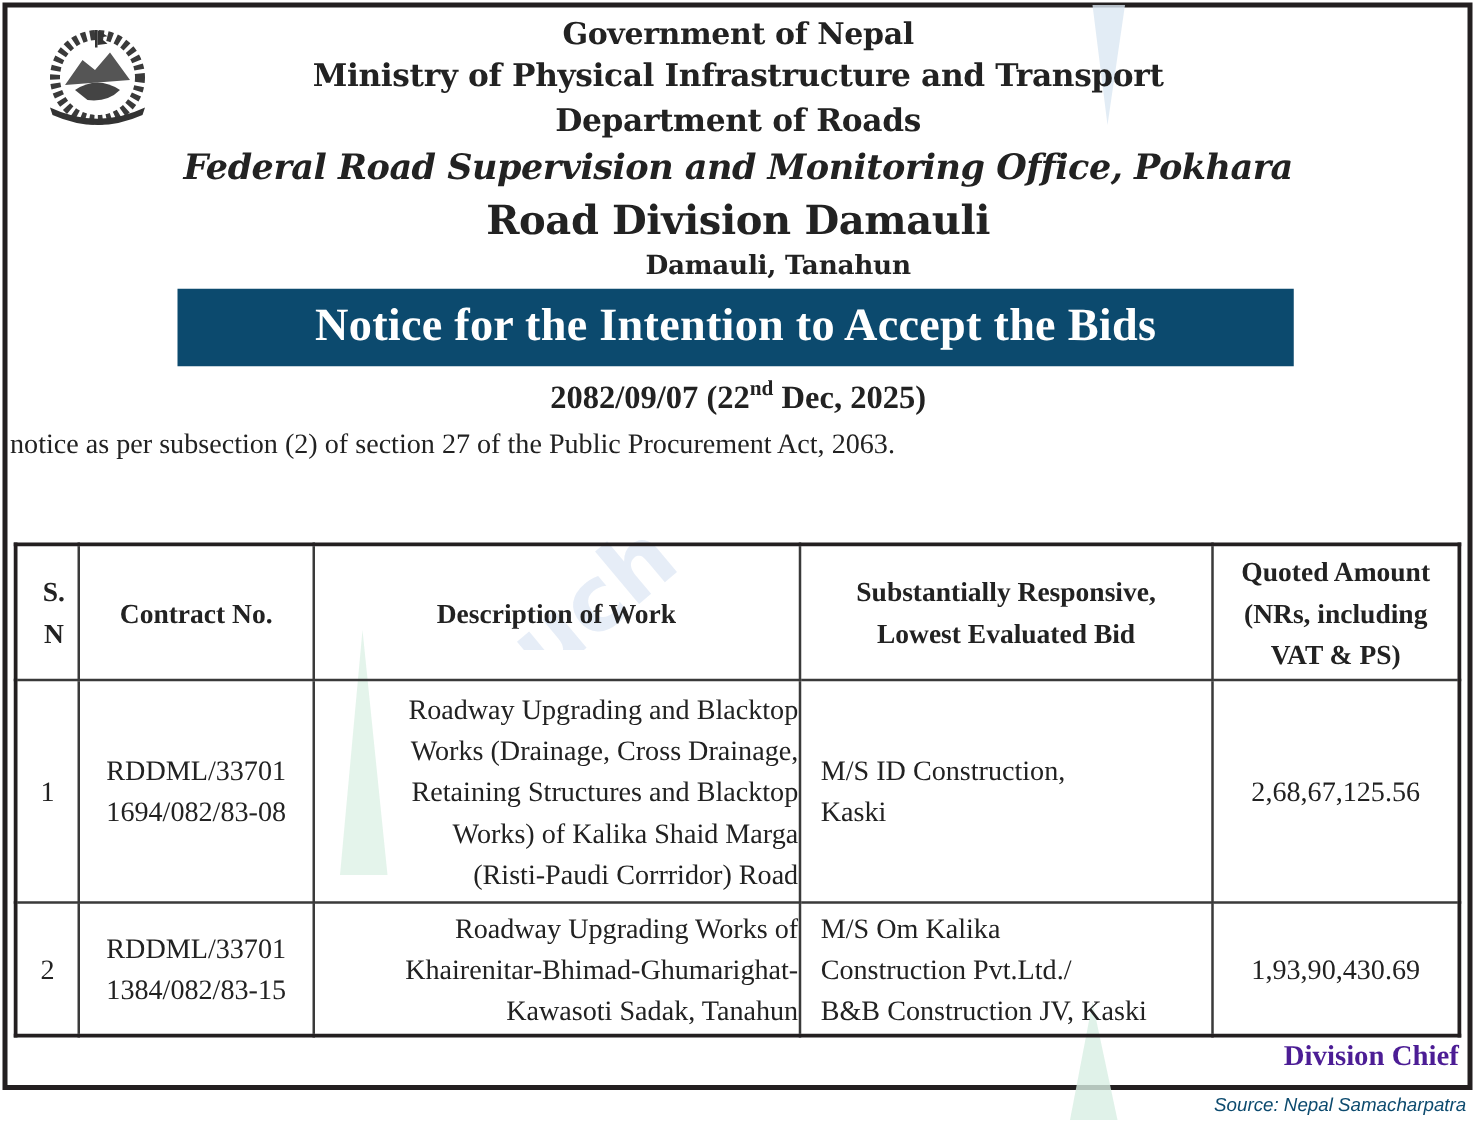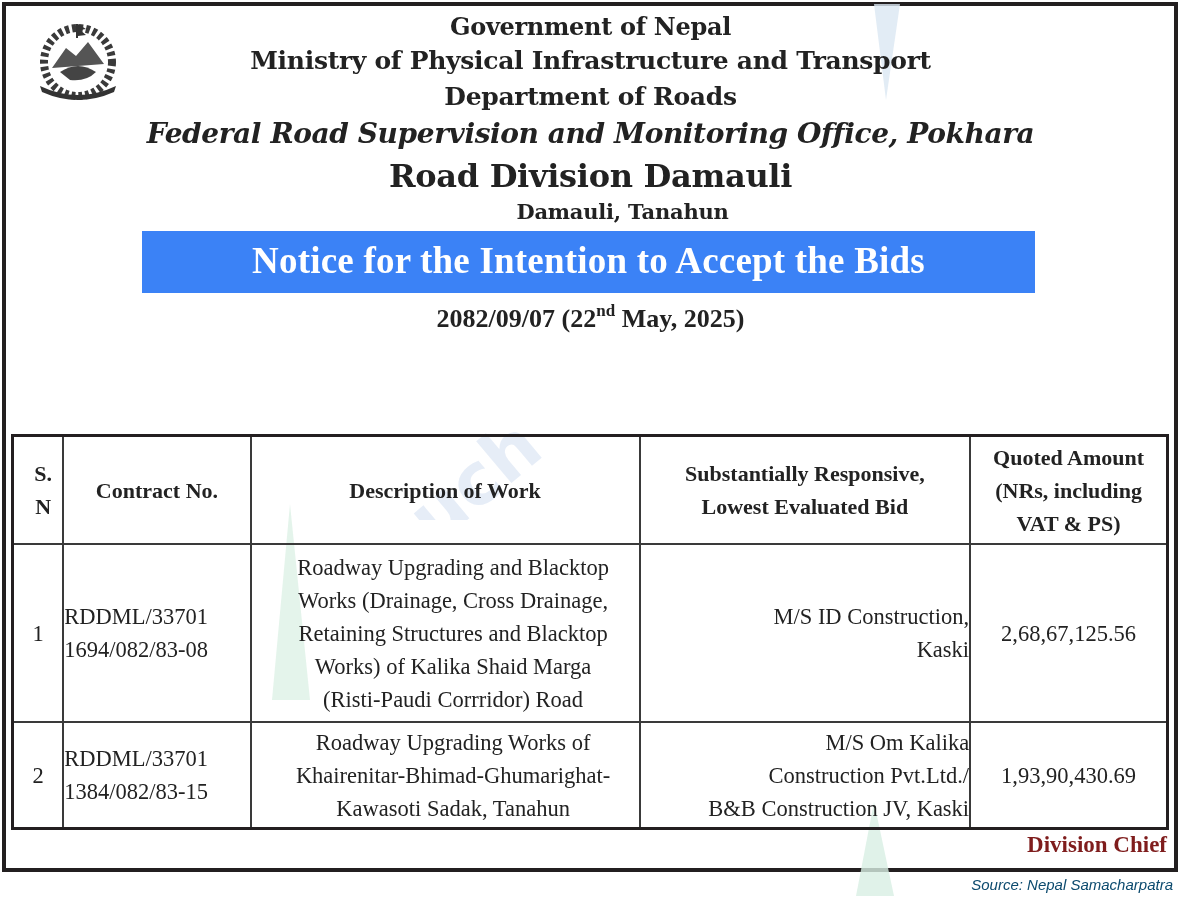--- a/index.html
+++ b/index.html
@@ -6,38 +6,38 @@
     body { width: 1181px; height: 899px; position: relative; overflow: hidden; font-family: "Liberation Serif", serif; color: #1a1a1a; }
     .frame { position: absolute; left: 2px; top: 2px; width: 1168px; height: 862px; border: 4px solid #231f20; background: #fff; }
     .emblem { position: absolute; left: 30px; top: 20px; width: 96px; height: 84px; }
     .hdr { position: absolute; left: 0; width: 100%; text-align: center; font-family: "DejaVu Serif", serif; font-weight: bold; color: #222; white-space: nowrap; }
     .h1 { top: 12px; font-size: 24px; letter-spacing: -0.3px; }
     .h2 { top: 46px; font-size: 25px; letter-spacing: -0.3px; }
     .h3 { top: 82px; font-size: 25px; letter-spacing: -0.3px; }
     .h4 { top: 117px; font-size: 28px; letter-spacing: -0.4px; font-style: italic; }
     .h5 { top: 157px; font-size: 32px; letter-spacing: -0.3px; }
     .h6 { top: 199px; font-size: 21px; letter-spacing: -0.2px; margin-left: 32px; }
-    .banner { position: absolute; left: 142px; top: 231px; width: 893px; height: 62px; background: #3b82f6; color: #fff; text-align: center; line-height: 60px; font-family: "Liberation Serif", serif; font-weight: bold; font-size: 37px; letter-spacing: 0.2px; }
+    .banner { position: absolute; left: 142px; top: 231px; width: 893px; height: 62px; background: #0c4a6e; color: #fff; text-align: center; line-height: 60px; font-family: "Liberation Serif", serif; font-weight: bold; font-size: 37px; letter-spacing: 0.2px; }
     .date { position: absolute; left: 0; width: 100%; top: 302px; text-align: center; font-family: "Liberation Serif", serif; font-weight: bold; font-size: 26px; color: #222; }
     .date sup { font-size: 17px; position: relative; top: -1px; }
     .intro { position: absolute; left: 8px; top: 338px; width: 1165px; font-family: "Liberation Serif", serif; font-size: 22.5px; line-height: 33px; color: #222; white-space: nowrap; }
     table.bids { position: absolute; left: 11px; top: 434px; width: 1158px; border-collapse: collapse; border: 3px solid #231f20; font-family: "Liberation Serif", serif; color: #222; }
     table.bids th, table.bids td { border: 2px solid #3a3a3a; padding: 0; }
     table.bids th { font-weight: bold; font-size: 22px; line-height: 33px; text-align: center; height: 106px; }
     table.bids td { font-size: 22.5px; line-height: 33px; vertical-align: middle; }
     .c-sn { width: 40px; text-align: center; }
-    .c-cn { width: 189px; }
-    .c-desc { width: 392px; padding-left: 16px !important; text-align: center; }
-    .c-bid { width: 329px; padding-left: 16px !important; text-align: right; }
+    .c-cn { width: 189px; text-align: center; }
+    .c-desc { width: 392px; padding-left: 16px !important; text-align: right; }
+    .c-bid { width: 329px; padding-left: 16px !important; text-align: left; }
     .c-amt { width: 200px; text-align: center; }
     th.c-sn { text-align: left; padding-left: 10px !important; }
     th.c-desc, th.c-bid { text-align: center; padding-left: 0 !important; }
     tr.r1 td { height: 176px; }
     tr.r2 td { height: 104px; }
-    .signoff { position: absolute; right: 14px; top: 832px; font-family: "Liberation Serif", serif; font-weight: bold; font-size: 23px; color: #7f1d1d; }
+    .signoff { position: absolute; right: 14px; top: 832px; font-family: "Liberation Serif", serif; font-weight: bold; font-size: 23px; color: #4c1d95; }
     .source { position: absolute; right: 8px; top: 876px; font-family: "Liberation Sans", sans-serif; font-style: italic; font-size: 15px; color: #0c4a6e; }
     .wm { position: absolute; pointer-events: none; }
   </style>
 </head>
 <body>
 
 <div class="frame"></div>
 
 <svg class="wm" style="left:860px;top:0;" width="50" height="110">
   <polygon points="14,4 40,4 26,100" fill="#dbe7f3" opacity="0.8"></polygon>
@@ -65,24 +65,25 @@
 <div class="hdr h2">Ministry of Physical Infrastructure and Transport</div>
 <div class="hdr h3">Department of Roads</div>
 <div class="hdr h4">Federal Road Supervision and Monitoring Office, Pokhara</div>
 <div class="hdr h5">Road Division Damauli</div>
 <div class="hdr h6">Damauli, Tanahun</div>
 
 <div class="banner">Notice for the Intention to Accept the Bids</div>
 
 <div class="date">
   <span>2082/09/07</span>
-  <span>(22</span><sup>nd</sup><span> May, 2025)</span>
+  <span>(22</span><sup>nd</sup><span> Dec, 2025)</span>
 </div>
 
 <div class="intro">
+  <div>notice as per subsection (2) of section 27 of the Public Procurement Act, 2063.</div>
 </div>
 
 <table class="bids">
   <thead>
     <tr>
       <th class="c-sn">
         <div>S.</div>
         <div>N</div>
       </th>
       <th class="c-cn">Contract No.</th>

